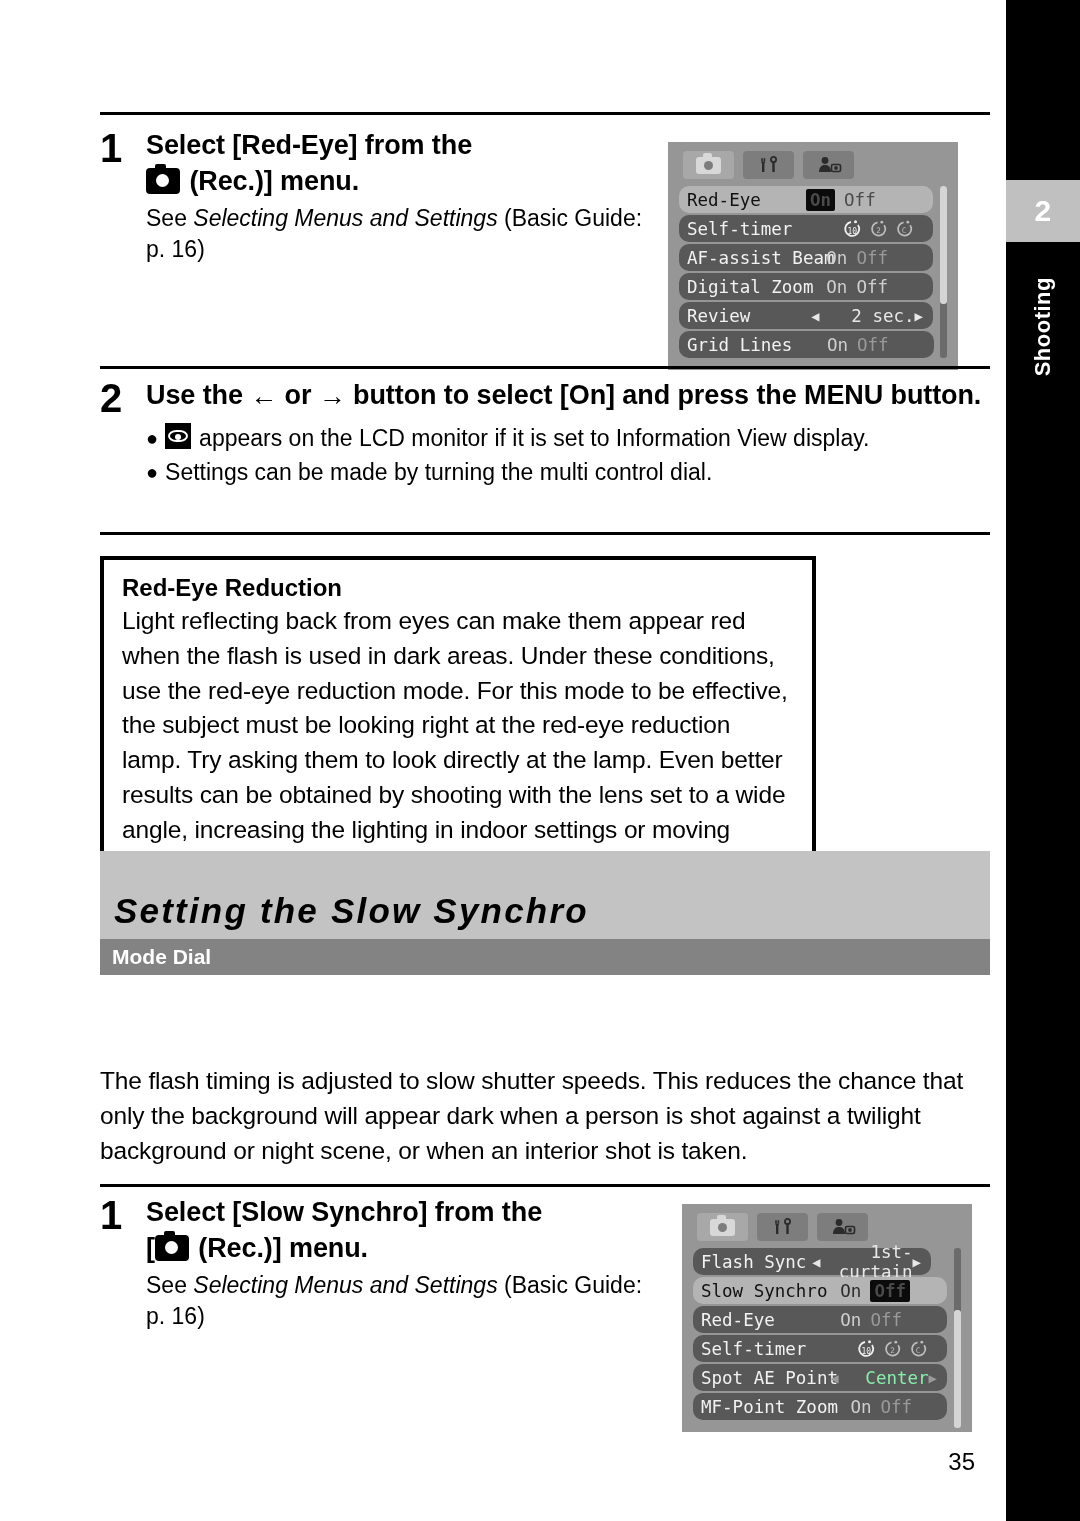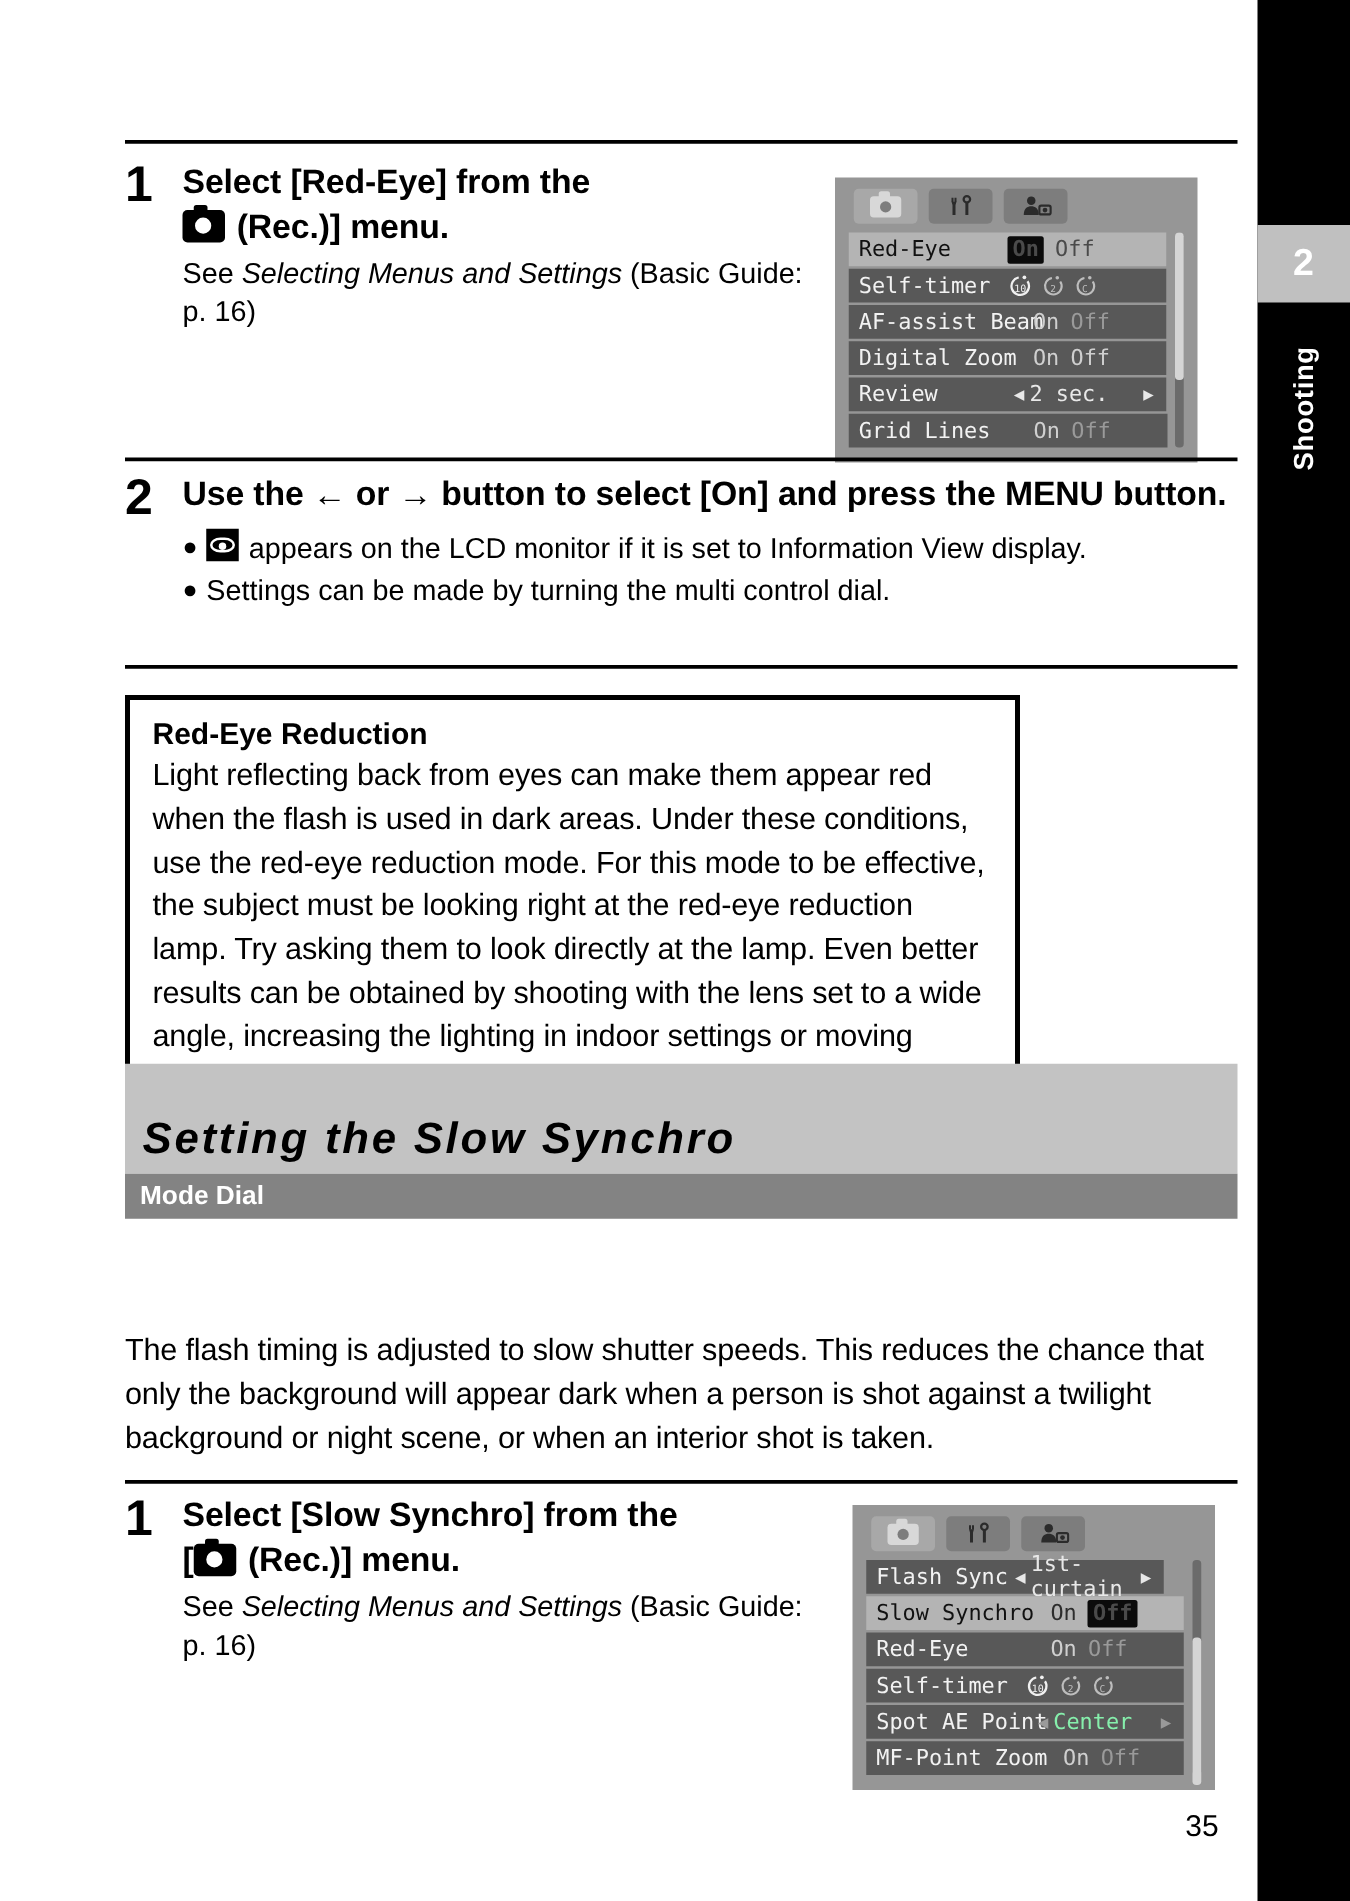--- a/index.html
+++ b/index.html
@@ -394,29 +394,30 @@
     width: 26px;
     height: 20px;
   }
 
   .lcd-rows {
     position: relative;
   }
   .lcd-row {
     height: 27px;
     background: #585858;
-    border-radius: 0;
+    border-radius: 10px;
     margin-bottom: 2px;
     display: flex;
     align-items: center;
     padding: 0 8px;
     color: #f2f2f2;
     font-size: 17.5px;
     box-sizing: border-box;
     position: relative;
+    text-align: right;
   }
   .lcd-row.sel {
     background: #b4b4b4;
     color: #111;
   }
   .lcd-label {
     flex: none;
   }
   .lcd-values {
     position: absolute;
@@ -460,20 +461,21 @@
     line-height: 1;
     color: #e8e8e8;
   }
   .caret.dimc { color: #9a9a9a; }
   .timer-icons {
     display: flex;
     align-items: center;
     gap: 7px;
     color: #eab308;
     font-size: 16px;
+    margin-left: 36px;
   }
   .scrollbar {
     position: absolute;
     right: 0px;
     top: 0px;
     width: 7px;
     bottom: 0;
     background: #6b6b6b;
     border-radius: 3px;
   }

